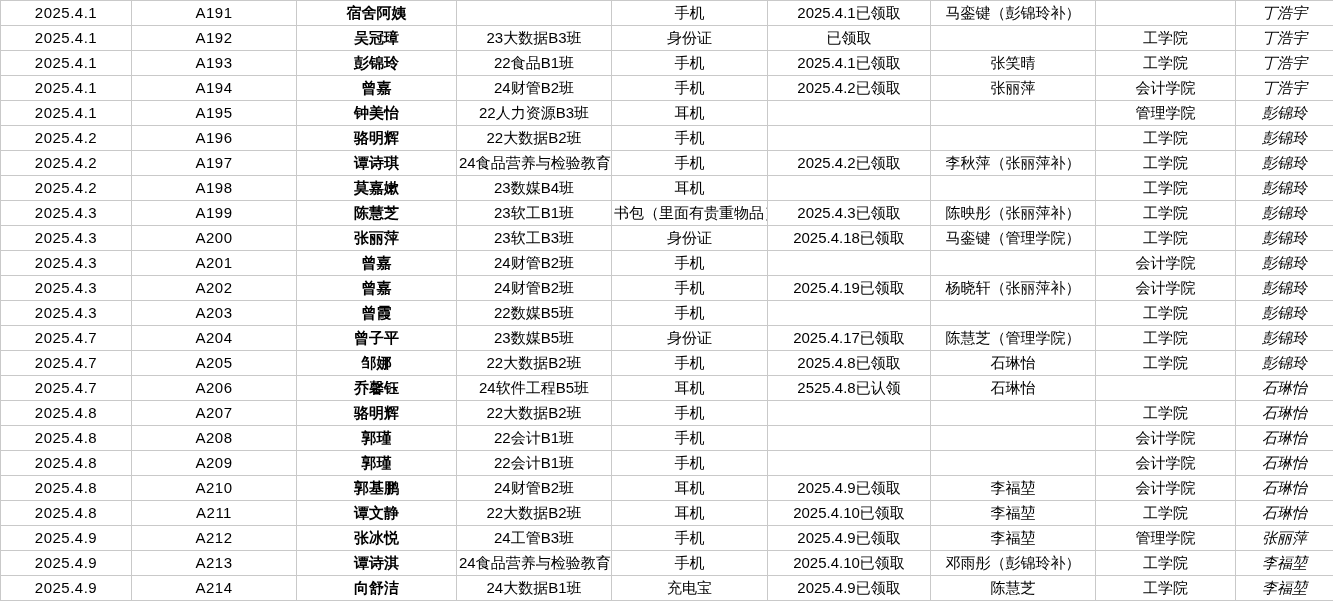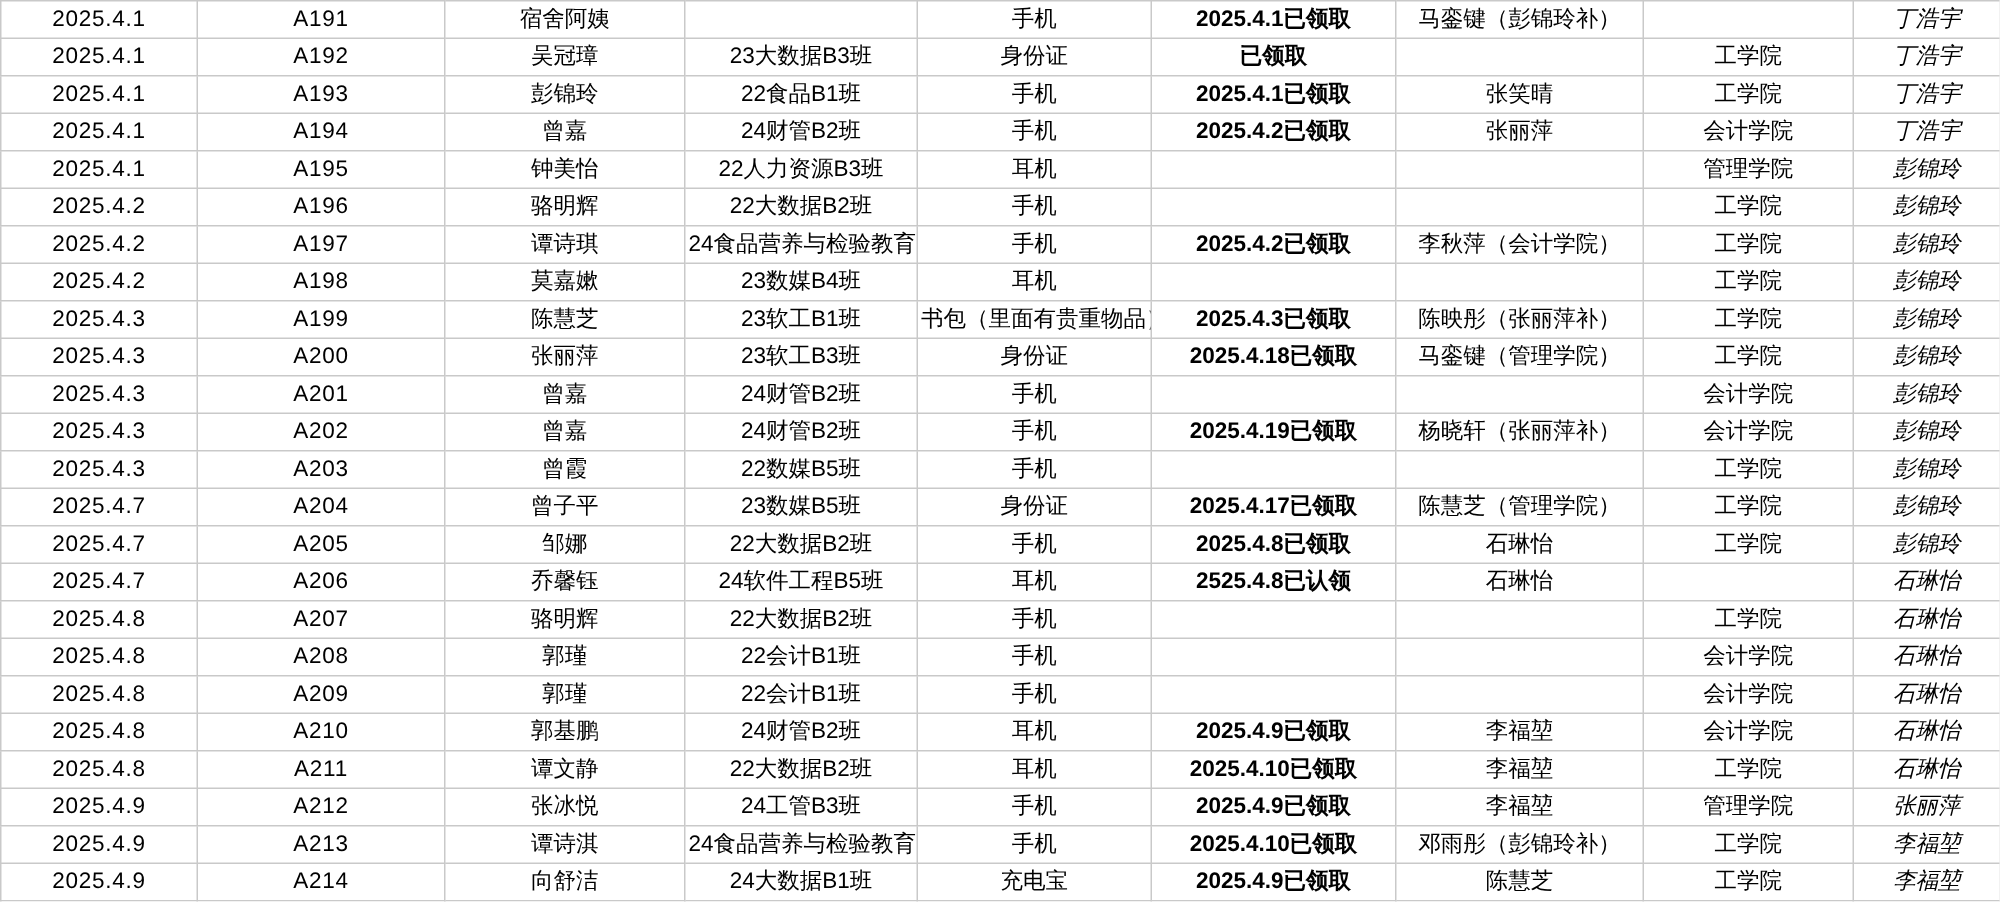--- a/index.html
+++ b/index.html
@@ -43,37 +43,38 @@
   col.c-name    { width: 160px; }
   col.c-class   { width: 155px; }
   col.c-item    { width: 156px; }
   col.c-claim   { width: 163px; }
   col.c-handler { width: 165px; }
   col.c-college { width: 140px; }
   col.c-rec     { width: 98px; }
 
   td.claim {
     color: #ff0000;
-    font-weight: bold;
+    font-weight: normal;
     font-size: 17px;
     font-family: "Liberation Serif", serif;
   }
   td.small {
     font-size: 13px;
   }
   td.tiny {
     font-size: 12px;
   }
   td.dateCell, td.idCell {
     font-family: "Liberation Serif", serif;
     font-size: 15px;
     letter-spacing: 0.5px;
   }
   td.nameCell {
     font-size: 16px;
+    font-weight: bold;
   }
   td.recCell {
     font-size: 15px;
     text-align: center;
     font-style: italic;
   }
 </style>
 </head>
 <body>
 
@@ -157,21 +158,21 @@
           <td>工学院</td>
           <td class="recCell">彭锦玲</td>
         </tr>
         <tr>
           <td class="dateCell">2025.4.2</td>
           <td class="idCell">A197</td>
           <td class="nameCell">谭诗琪</td>
           <td class="tiny">24食品营养与检验教育B1班</td>
           <td>手机</td>
           <td class="claim">2025.4.2已领取</td>
-          <td class="small">李秋萍（会计学院）</td>
+          <td class="small">李秋萍（张丽萍补）</td>
           <td>工学院</td>
           <td class="recCell">彭锦玲</td>
         </tr>
         <tr>
           <td class="dateCell">2025.4.2</td>
           <td class="idCell">A198</td>
           <td class="nameCell">莫嘉嫰</td>
           <td>23数媒B4班</td>
           <td>耳机</td>
           <td class="claim"></td>

